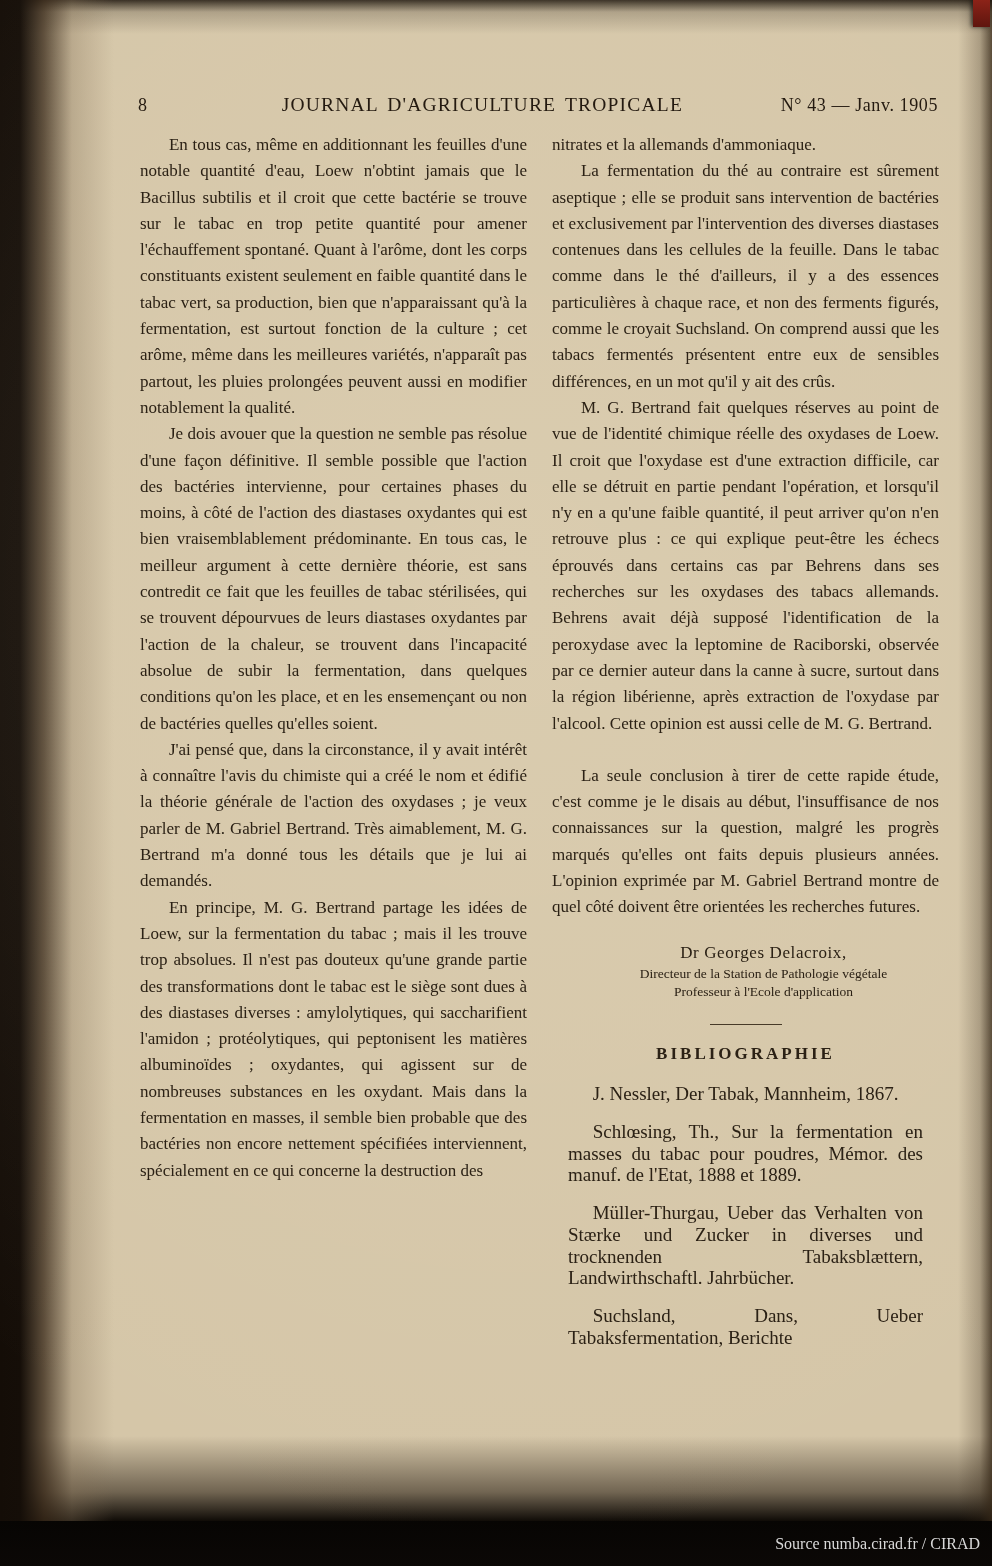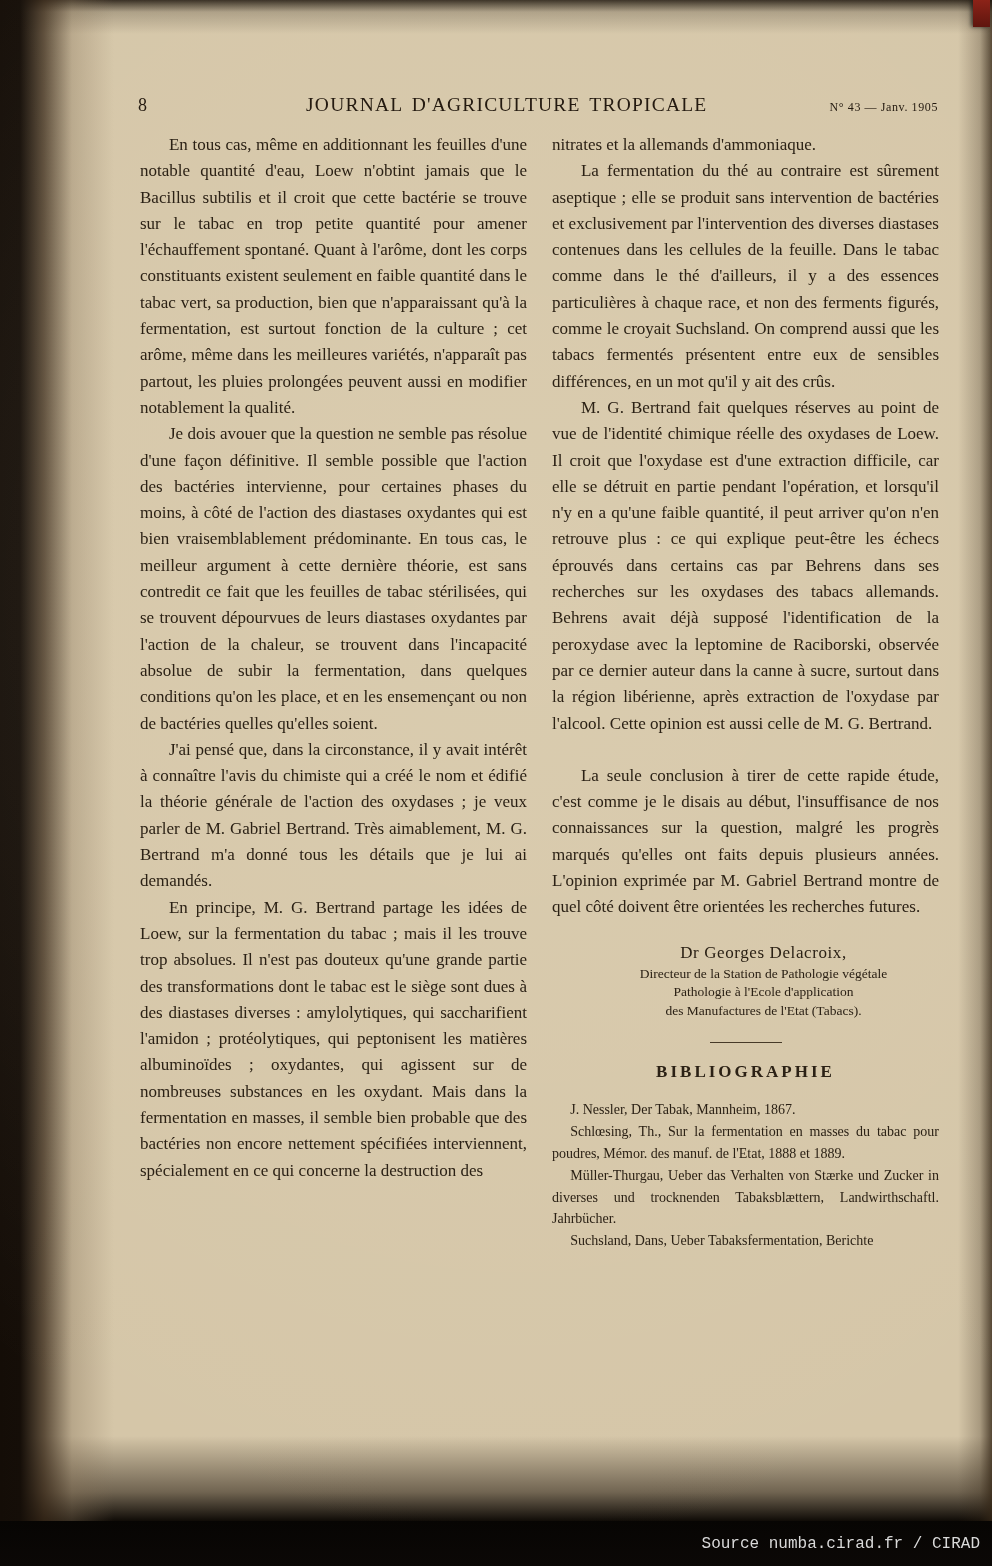--- a/index.html
+++ b/index.html
@@ -25,42 +25,42 @@
     background: linear-gradient(180deg, #8c2318, #5f150e);
     box-shadow: -2px 0 4px rgba(0,0,0,0.6);
   }
   .header {
     position: absolute; left: 138px; right: 54px; top: 94px;
     display: flex; align-items: baseline;
     color: #241a10;
   }
   .page-num { width: 46px; font-size: 18px; }
   .journal-title { flex: 1; text-align: center; font-size: 19.5px; letter-spacing: 1.2px; word-spacing: 3px; white-space: nowrap; }
-  .issue { font-size: 12px; letter-spacing: 0.6px; white-space: nowrap; }
+  .issue { font-size: 18px; letter-spacing: 0.6px; white-space: nowrap; }
   .columns {
     position: absolute; left: 140px; top: 132px; width: 800px;
     display: flex; gap: 25px;
     color: #2b2115;
   }
   .col { width: 387px; font-size: 17px; line-height: 26.3px; text-align: justify; }
   .col p { margin: 0; text-indent: 1.7em; }
   .col p.cont { text-indent: 0; }
   .col p.space-before { margin-top: 26px; }
   .signature { margin-top: 20px; text-align: center; padding-left: 36px; }
   .sig-name { font-size: 17px; letter-spacing: 0.6px; line-height: 24px; }
   .sig-line { font-size: 13.5px; line-height: 18.5px; text-align: center; }
   .divider { width: 72px; border: 0; border-top: 1.5px solid #473a28; margin: 22px auto 16px; }
   .bib-heading { text-align: center; font-size: 17px; letter-spacing: 3px; font-weight: bold; margin: 0 0 14px 0; }
-  .bib p { margin: 0; font-size: 14px; line-height: 21.8px; text-indent: 1.3em; text-align: justify; }
+  .bib p { margin: 16px; font-size: 19px; line-height: 21.8px; text-indent: 1.3em; text-align: justify; }
   .footer {
     position: absolute; left: 0; right: 0; bottom: 0; height: 45px;
     background: linear-gradient(180deg, #070503, #0b0806);
     display: flex; align-items: center; justify-content: flex-end;
     padding-right: 12px;
-    font-family: Liberation Mono, monospace;
+    font-family: Liberation Serif, serif;
     font-size: 16px; color: #d9d9d9;
   }
 </style>
 </head>
 <body>
 
 <div class="paper"></div>
 <div class="bookmark"></div>
 
 <header class="header">
@@ -80,22 +80,21 @@
 
   <div class="col">
     <p class="cont">nitrates et la allemands d'ammoniaque.</p>
     <p>La fermentation du thé au contraire est sûrement aseptique ; elle se produit sans intervention de bactéries et exclusivement par l'intervention des diverses diastases contenues dans les cellules de la feuille. Dans le tabac comme dans le thé d'ailleurs, il y a des essences particulières à chaque race, et non des ferments figurés, comme le croyait Suchsland. On comprend aussi que les tabacs fermentés présentent entre eux de sensibles différences, en un mot qu'il y ait des crûs.</p>
     <p>M. G. Bertrand fait quelques réserves au point de vue de l'identité chimique réelle des oxydases de Loew. Il croit que l'oxydase est d'une extraction difficile, car elle se détruit en partie pendant l'opération, et lorsqu'il n'y en a qu'une faible quantité, il peut arriver qu'on n'en retrouve plus : ce qui explique peut-être les échecs éprouvés dans certains cas par Behrens dans ses recherches sur les oxydases des tabacs allemands. Behrens avait déjà supposé l'identification de la peroxydase avec la leptomine de Raciborski, observée par ce dernier auteur dans la canne à sucre, surtout dans la région libérienne, après extraction de l'oxydase par l'alcool. Cette opinion est aussi celle de M. G. Bertrand.</p>
     <p class="space-before">La seule conclusion à tirer de cette rapide étude, c'est comme je le disais au début, l'insuffisance de nos connaissances sur la question, malgré les progrès marqués qu'elles ont faits depuis plusieurs années. L'opinion exprimée par M. Gabriel Bertrand montre de quel côté doivent être orientées les recherches futures.</p>
 
     <div class="signature">
       <div class="sig-name">Dr Georges Delacroix,</div>
       <div class="sig-line">Directeur de la Station de Pathologie végétale</div>
-      <div class="sig-line">Pathologie à l'Ecole d'application</div>
-      <div class="sig-line">des Manufactures de l'Etat (Tabacs).</div>
+      <div class="sig-line">Professeur à l'Ecole d'application</div>
     </div>
 
     <hr class="divider">
 
     <h3 class="bib-heading">BIBLIOGRAPHIE</h3>
 
     <div class="bib">
       <p>J. Nessler, Der Tabak, Mannheim, 1867.</p>
       <p>Schlœsing, Th., Sur la fermentation en masses du tabac pour poudres, Mémor. des manuf. de l'Etat, 1888 et 1889.</p>
       <p>Müller-Thurgau, Ueber das Verhalten von Stærke und Zucker in diverses und trocknenden Tabaksblættern, Landwirthschaftl. Jahrbücher.</p>

